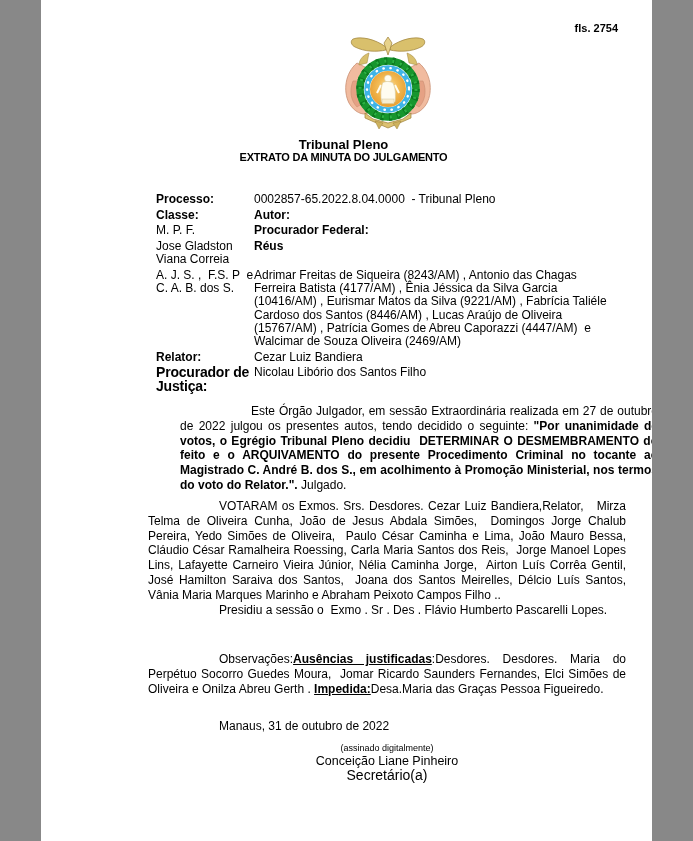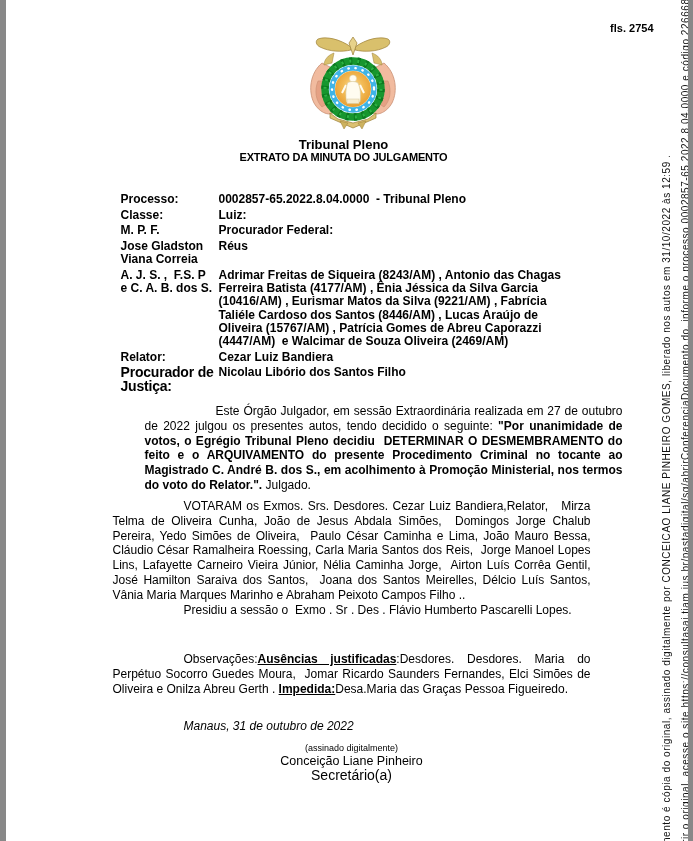--- a/index.html
+++ b/index.html
@@ -1,18 +1,18 @@
 <!DOCTYPE html>
 <html lang="pt"><head>
 <meta charset="utf-8">
 <style>
   html,body{margin:0;padding:0;background:#888;}
   .page{
     position:relative;
-    width:682px;height:841px;
+    width:611px;height:841px;
     background:#ffffff;
     font-family:"Liberation Sans","DejaVu Sans",sans-serif;
     color:#000;
     overflow:hidden;
     margin:0 auto;
   }
   .fls{
     position:absolute;top:22px;right:34px;
     font-size:11px;font-weight:bold;
   }
@@ -26,36 +26,35 @@
     text-align:center;font-size:11px;font-weight:bold;letter-spacing:-0.2px;
   }
   .fields{
     position:absolute;top:193px;left:115px;
     display:grid;grid-template-columns:98px 362px;
     row-gap:2.5px;
     font-size:12px;line-height:13.2px;
   }
   .fields .lab{font-weight:bold;white-space:pre-wrap;}
   .fields .lab.small{font-size:14px;letter-spacing:-0.2px;}
-  .fields .val{white-space:pre-wrap;font-weight:bold;}
+  .fields .val{white-space:pre-wrap;}
   .para{
     position:absolute;left:107px;width:478px;
     font-size:12px;line-height:14.75px;
     text-align:justify;text-indent:71px;
     white-space:pre-wrap;
     margin:0;
   }
   .p1{top:404px;margin-left:32px;}
   .p2{top:499px;}
   .p3{top:603px;text-align:left;}
   .obs{top:652px;}
   .dateline{
     position:absolute;top:719px;left:178px;
     font-size:12px;
-    font-style:italic;
   }
   .sig{
     position:absolute;top:743px;left:107px;width:478px;
     text-align:center;
   }
   .sig .note{font-size:9px;line-height:11px;}
   .sig .name{font-size:12.5px;line-height:14px;}
   .sig .role{font-size:14px;line-height:14.5px;}
   .uline{font-weight:bold;text-decoration:underline;}
   b{font-weight:bold;}
@@ -117,21 +116,21 @@
     </svg>
   </div>
 
   <div class="title1">Tribunal Pleno</div>
   <div class="title2">EXTRATO DA MINUTA DO JULGAMENTO</div>
 
   <div class="fields">
     <div class="lab">Processo:</div>
     <div class="val">0002857-65.2022.8.04.0000  - Tribunal Pleno</div>
     <div class="lab">Classe:</div>
-    <div class="lab">Luiz:</div>
+    <div class="lab">Autor:</div>
     <div class="val">M. P. F.</div>
     <div class="lab">Procurador Federal:</div>
     <div class="val">Jose Gladston Viana Correia</div>
     <div class="lab">Réus</div>
     <div class="val">A. J. S. ,  F.S. P  e C. A. B. dos S.</div>
     <div class="val">Adrimar Freitas de Siqueira (8243/AM) , Antonio das Chagas Ferreira Batista (4177/AM) , Ênia Jéssica da Silva Garcia (10416/AM) , Eurismar Matos da Silva (9221/AM) , Fabrícia Taliéle Cardoso dos Santos (8446/AM) , Lucas Araújo de Oliveira (15767/AM) , Patrícia Gomes de Abreu Caporazzi (4447/AM)  e Walcimar de Souza Oliveira (2469/AM)</div>
     <div class="lab">Relator:</div>
     <div class="val">Cezar Luiz Bandiera</div>
     <div class="lab small">Procurador de Justiça:</div>
     <div class="val">Nicolau Libório dos Santos Filho</div>

